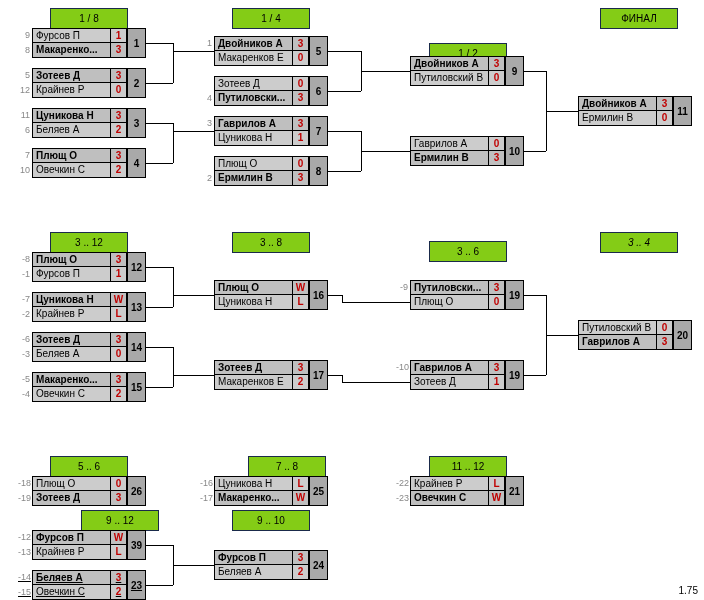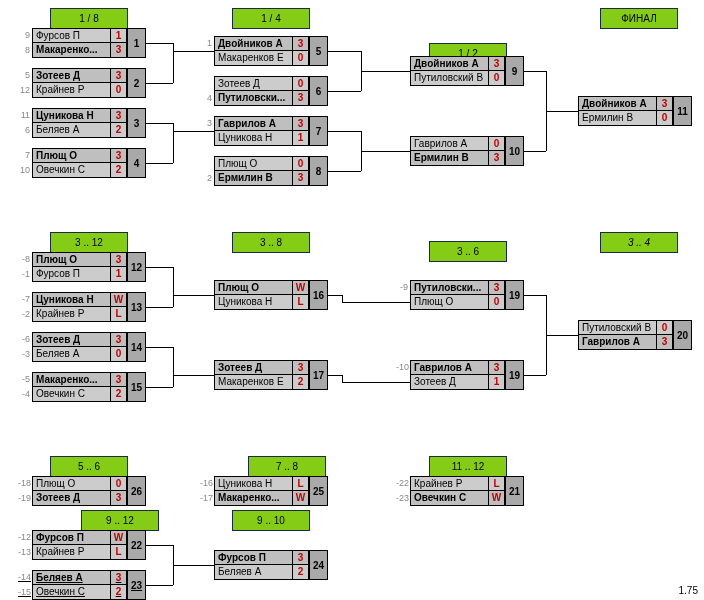--- a/index.html
+++ b/index.html
@@ -504,21 +504,21 @@
       <div class="rows">
         <div class="row win">
           <div class="name">Фурсов П</div>
           <div class="score">W</div>
         </div>
         <div class="row">
           <div class="name">Крайнев Р</div>
           <div class="score">L</div>
         </div>
       </div>
-      <div class="mnum">22</div>
+      <div class="mnum">39</div>
     </div>
     <div class="match" style="left: 18px; top: 570px; text-decoration: underline;">
       <div class="seed-col">
         <div>-14</div>
         <div>-15</div>
       </div>
       <div class="rows">
         <div class="row win">
           <div class="name">Беляев А</div>
           <div class="score">3</div>

